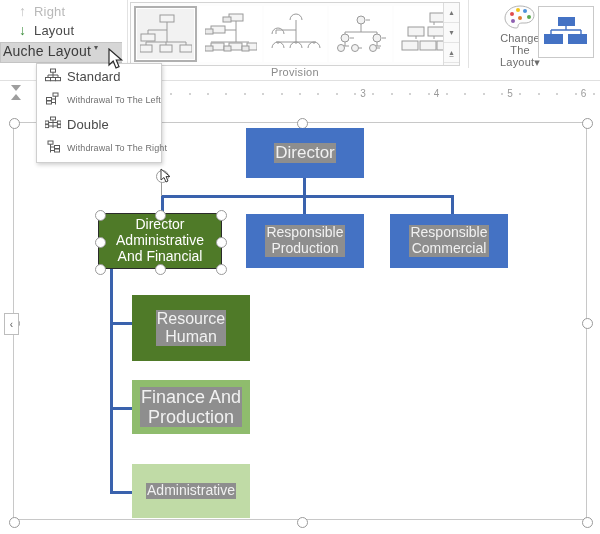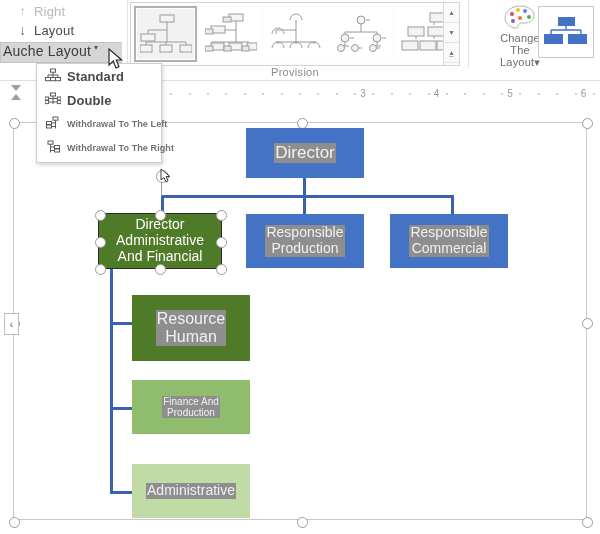--- a/index.html
+++ b/index.html
@@ -61,21 +61,21 @@
   .rnum{position:absolute;top:0px;font-size:10px;color:#9a9a9a;transform:translateX(-50%);}
   .indent-marks{position:absolute;left:10px;top:84px;width:12px;height:20px;}
   .im-top{position:absolute;left:1px;top:1px;width:0;height:0;border-left:5px solid transparent;
     border-right:5px solid transparent;border-top:6px solid #9e9e9e;}
   .im-bot{position:absolute;left:1px;top:10px;width:0;height:0;border-left:5px solid transparent;
     border-right:5px solid transparent;border-bottom:6px solid #9e9e9e;}
 
   
   .dropdown{position:absolute;left:36px;top:63px;width:124px;height:98px;
     background:#ffffff;border:1px solid #cfcfcf;box-shadow:1px 2px 4px rgba(0,0,0,.18);z-index:60;}
-  .dd-item{height:24px;display:flex;align-items:center;padding-left:8px;box-sizing:border-box;font-weight:bold;}
+  .dd-item{height:24px;display:flex;align-items:center;padding-left:8px;box-sizing:border-box;}
   .dd-ico{width:16px;height:16px;margin-right:6px;flex:none;}
   .dd-lbl{font-size:13px;color:#4a4a4a;white-space:nowrap;letter-spacing:.1px;}
   .dd-item.small .dd-lbl{font-size:9px;color:#707070;}
 
   .cursor{position:absolute;z-index:80;}
 
   
   .canvas{position:absolute;left:0;top:104px;width:600px;height:430px;background:#fff;}
   .smart-frame{position:absolute;left:13px;top:18px;width:574px;height:398px;
     border:1px solid #c8c8c8;box-sizing:border-box;}
@@ -284,40 +284,40 @@
       <svg class="dd-ico" viewBox="0 0 16 16">
         <rect x="5.5" y="1" width="5" height="3.2" fill="#fff" stroke="#5a5a5a"></rect>
         <path d="M8 4.2 V7 M3 7 H13 M3 7 V9.5 M8 7 V9.5 M13 7 V9.5" stroke="#5a5a5a" fill="none"></path>
         <rect x="0.5" y="9.5" width="5" height="3.2" fill="#fff" stroke="#5a5a5a"></rect>
         <rect x="5.5" y="9.5" width="5" height="3.2" fill="#fff" stroke="#5a5a5a"></rect>
         <rect x="10.5" y="9.5" width="5" height="3.2" fill="#fff" stroke="#5a5a5a"></rect>
       </svg>
       <span class="dd-lbl">Standard</span>
     </div>
 
+    <div class="dd-item small">
+      <svg class="dd-ico" viewBox="0 0 16 16">
+        <rect x="8" y="1" width="5" height="3.2" fill="#fff" stroke="#5a5a5a"></rect>
+        <path d="M10.5 4.2 V12.5 M10.5 7 H6.5 M10.5 10.5 H6.5" stroke="#5a5a5a" fill="none"></path>
+        <rect x="1.5" y="5.5" width="5" height="3" fill="#fff" stroke="#5a5a5a"></rect>
+        <rect x="1.5" y="9" width="5" height="3" fill="#fff" stroke="#5a5a5a"></rect>
+      </svg>
+      <span class="dd-lbl">Withdrawal To The Left</span>
+    </div>
+
     <div class="dd-item">
       <svg class="dd-ico" viewBox="0 0 16 16">
         <rect x="5.5" y="1" width="5" height="3" fill="#fff" stroke="#5a5a5a"></rect>
         <path d="M8 4 V12 M8 6.5 H12.5 M8 6.5 H3.5 M8 10 H12.5 M8 10 H3.5" stroke="#5a5a5a" fill="none"></path>
         <rect x="0" y="5" width="3.6" height="3" fill="#fff" stroke="#5a5a5a"></rect>
         <rect x="12.4" y="5" width="3.6" height="3" fill="#fff" stroke="#5a5a5a"></rect>
         <rect x="0" y="8.6" width="3.6" height="3" fill="#fff" stroke="#5a5a5a"></rect>
         <rect x="12.4" y="8.6" width="3.6" height="3" fill="#fff" stroke="#5a5a5a"></rect>
       </svg>
       <span class="dd-lbl">Double</span>
-    </div>
-
-    <div class="dd-item small">
-      <svg class="dd-ico" viewBox="0 0 16 16">
-        <rect x="8" y="1" width="5" height="3.2" fill="#fff" stroke="#5a5a5a"></rect>
-        <path d="M10.5 4.2 V12.5 M10.5 7 H6.5 M10.5 10.5 H6.5" stroke="#5a5a5a" fill="none"></path>
-        <rect x="1.5" y="5.5" width="5" height="3" fill="#fff" stroke="#5a5a5a"></rect>
-        <rect x="1.5" y="9" width="5" height="3" fill="#fff" stroke="#5a5a5a"></rect>
-      </svg>
-      <span class="dd-lbl">Withdrawal To The Left</span>
     </div>
 
     <div class="dd-item small">
       <svg class="dd-ico" viewBox="0 0 16 16">
         <rect x="3" y="1" width="5" height="3.2" fill="#fff" stroke="#5a5a5a"></rect>
         <path d="M5.5 4.2 V12.5 M5.5 7 H9.5 M5.5 10.5 H9.5" stroke="#5a5a5a" fill="none"></path>
         <rect x="9.5" y="5.5" width="5" height="3" fill="#fff" stroke="#5a5a5a"></rect>
         <rect x="9.5" y="9" width="5" height="3" fill="#fff" stroke="#5a5a5a"></rect>
       </svg>
       <span class="dd-lbl">Withdrawal To The Right</span>
@@ -396,21 +396,21 @@
       </span>
     </div>
 
     <div class="node n-dark" style="left:132px;top:191px;width:118px;height:66px;font-size:16px;">
       <span class="txt">
         <span class="ln hl">Resource</span>
         <span class="ln hl">Human</span>
       </span>
     </div>
 
-    <div class="node n-mid" style="left:132px;top:276px;width:118px;height:54px;font-size:10px;">
+    <div class="node n-mid" style="left:132px;top:276px;width:118px;height:54px;font-size:18px;">
       <span class="txt">
         <span class="ln hl">Finance And</span>
         <span class="ln hl">Production</span>
       </span>
     </div>
 
     <div class="node n-light" style="left:132px;top:360px;width:118px;height:54px;font-size:14px;">
       <span class="txt">
         <span class="ln hl">Administrative</span>
       </span>

